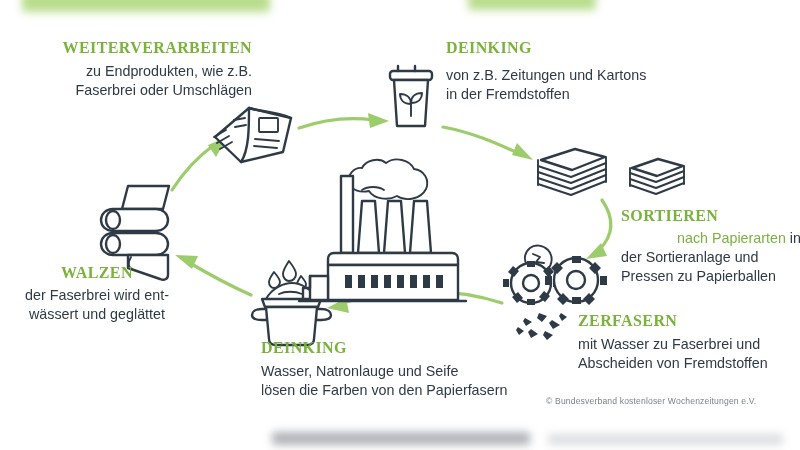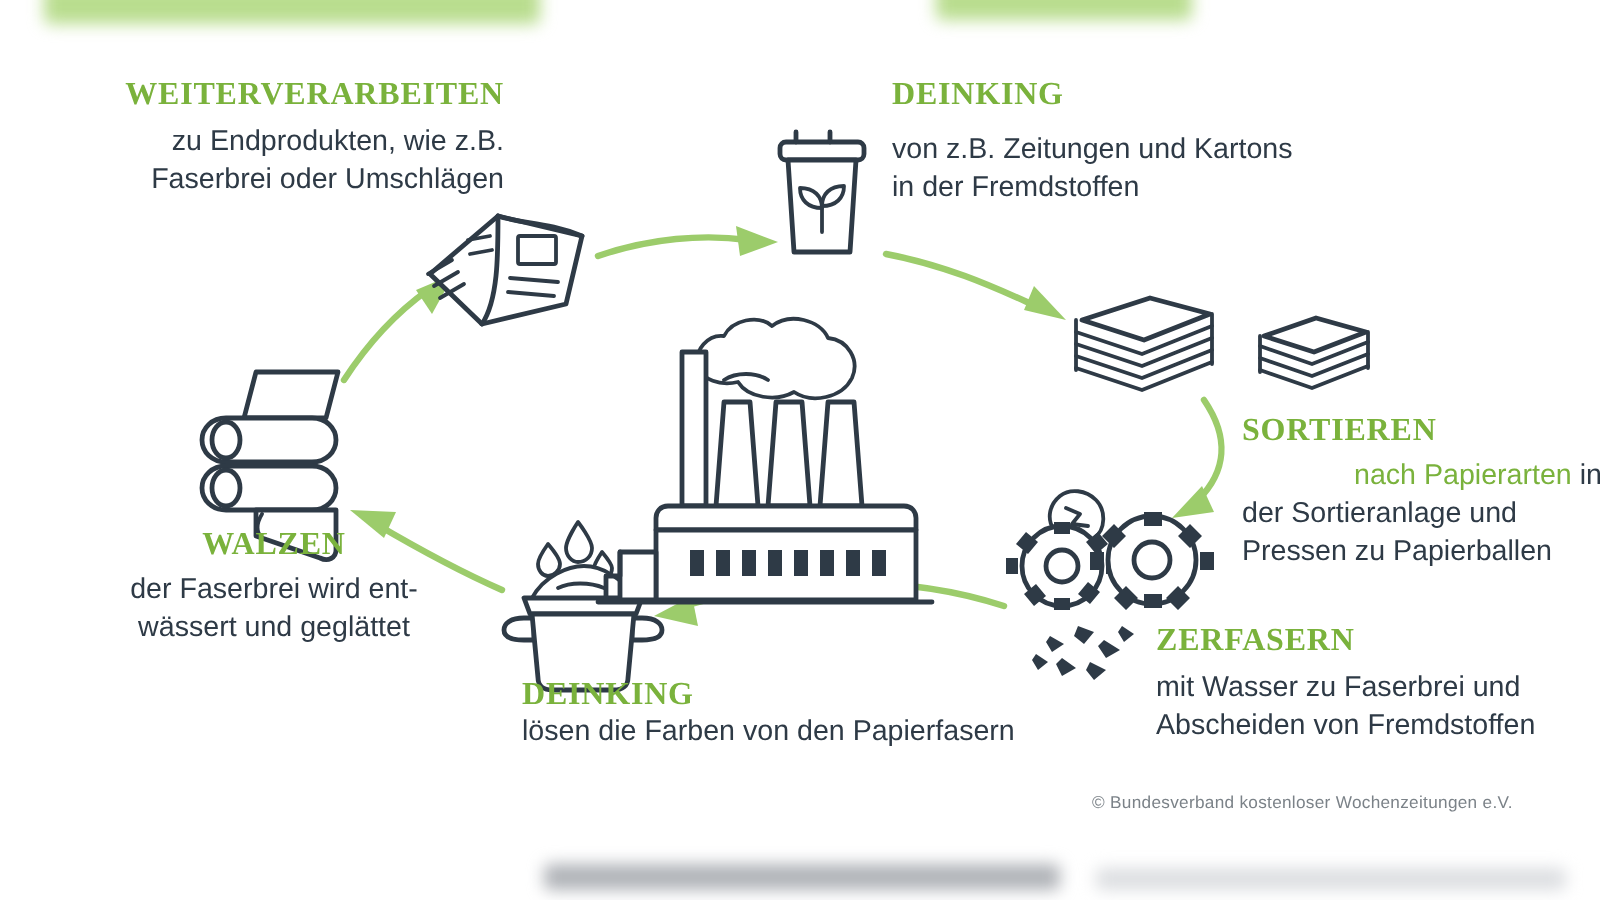--- a/index.html
+++ b/index.html
@@ -224,24 +224,25 @@
   </div>
 
   <div class="block ta-left" style="left:578px;top:313px;width:230px;">
     <div class="heading">ZERFASERN</div>
     <div class="body" style="margin-top:5px;">mit Wasser zu Faserbrei und</div>
     <div class="body">Abscheiden von Fremdstoffen</div>
   </div>
 
   <div class="block ta-left" style="left:261px;top:340px;width:300px;">
     <div class="heading">DEINKING</div>
+    <div class="body" style="margin-top:5px;">Wasser, Natronlauge und Seife</div>
     <div class="body">lösen die Farben von den Papierfasern</div>
   </div>
 
-  <div class="block ta-center" style="left:0px;top:265px;width:194px;padding-left:40px;">
+  <div class="block ta-center" style="left:0px;top:265px;width:194px;">
     <div class="heading">WALZEN</div>
     <div class="body" style="margin-top:4px;">der Faserbrei wird ent-</div>
     <div class="body">wässert und geglättet</div>
   </div>
 
   <div class="credit" style="left:546px;top:396px;">© Bundesverband kostenloser Wochenzeitungen e.V.</div>
 
 </div>
 
 </body></html>

